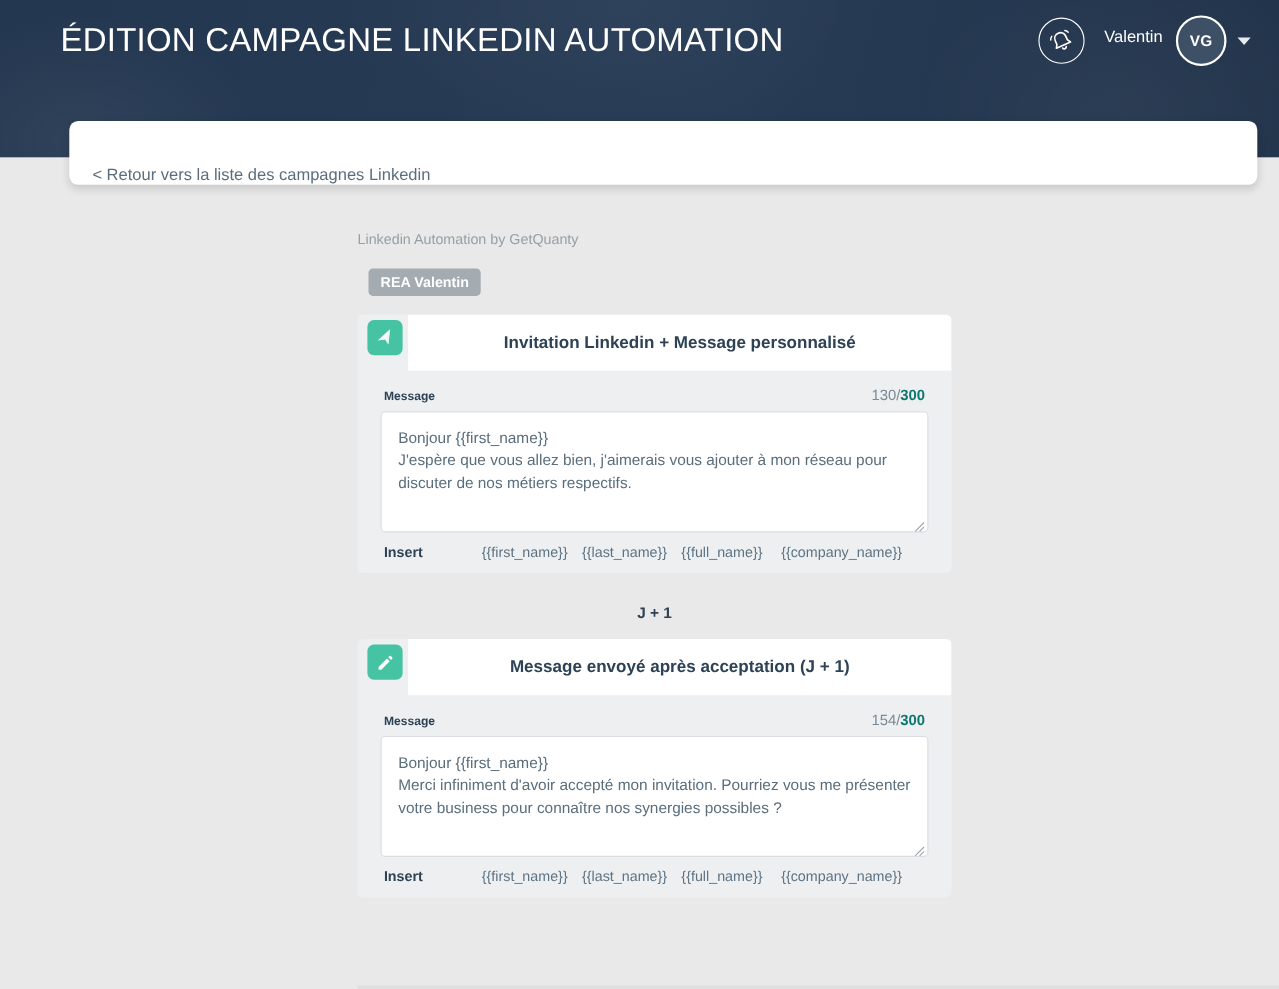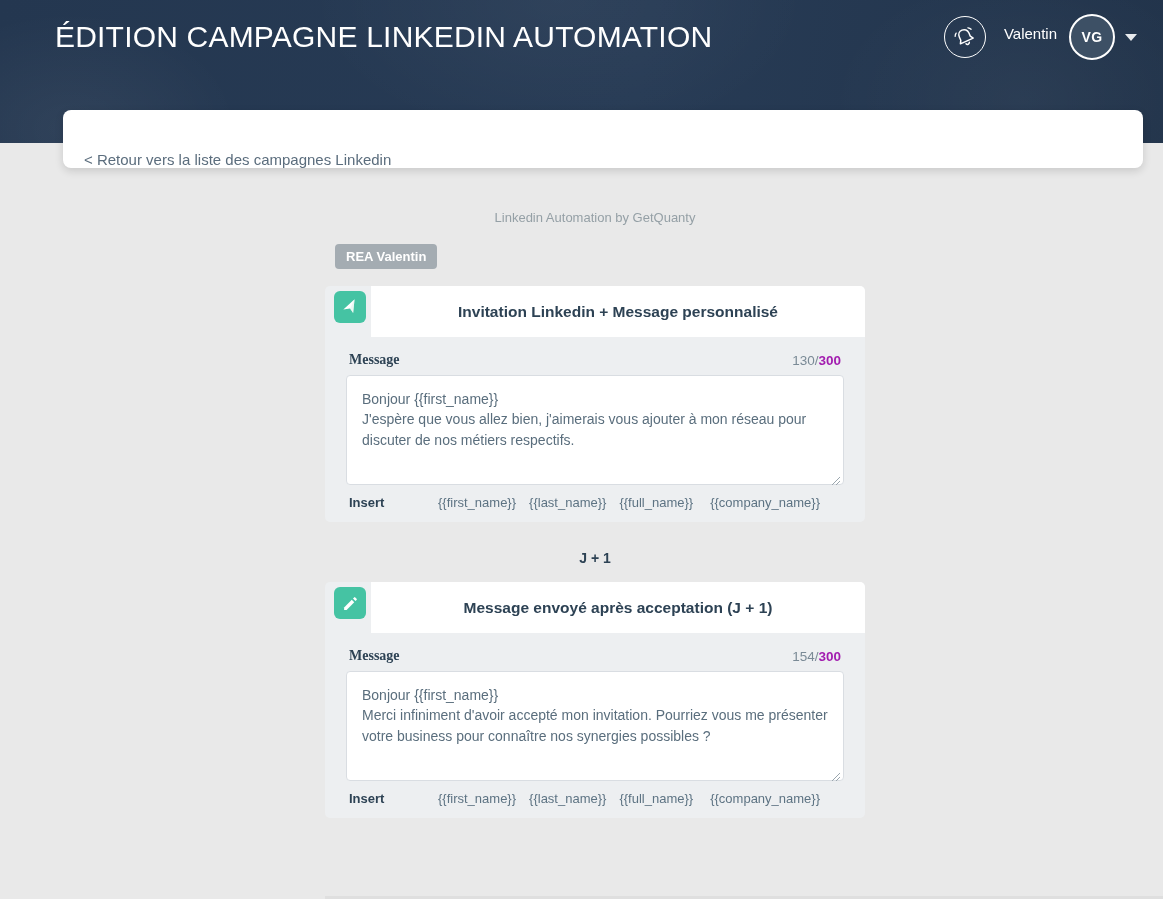--- a/index.html
+++ b/index.html
@@ -51,21 +51,21 @@
   .back-bar{
     position:absolute;top:110px;left:55px;width:1080px;height:58px;
     background:#ffffff;border-radius:8px;
     box-shadow:0 3px 8px rgba(0,0,0,0.14);
     display:flex;align-items:flex-end;box-sizing:border-box;padding-left:21px;margin-left:8px;
   }
   .back-link{color:#5b6d7d;font-size:15px;cursor:pointer;text-decoration:none;}
   
   .main-col{position:absolute;top:210px;left:325px;width:540px;}
   .campaign-subtitle{
-    text-align:center;color:#95a0a6;font-size:13px;margin-bottom:13px;
+    color:#95a0a6;font-size:13px;margin-bottom:13px;
   }
   .contacts-label{color:#95a0a6;font-size:13px;margin-left:10px;}
   .contacts-tag{
     display:inline-block;margin:6px 0 0 10px;padding:5px 11px;
     background:#a4acb2;color:#ffffff;font-size:13px;font-weight:bold;
     border-radius:4px;cursor:pointer;
   }
   
   .step-card{
     background:#edeff1;border-radius:5px;overflow:hidden;margin-top:17px;
@@ -79,23 +79,23 @@
   .card-title-bar{
     flex:1;margin-left:5px;background:#ffffff;height:51px;
     display:flex;align-items:center;justify-content:center;
   }
   .card-title{color:#2d4254;font-size:15.5px;font-weight:bold;}
   .card-body{padding:0 21px;}
   .msg-row{
     display:flex;justify-content:space-between;align-items:flex-end;
     margin-top:15px;padding:0 3px;
   }
-  .msg-label{color:#2d4254;font-size:14px;font-weight:bold;font-family:Liberation Serif, serif;}
+  .msg-label{color:#2d4254;font-size:11px;font-weight:bold;}
   .char-counter{font-size:13.5px;color:#7a8a96;}
-  .char-counter .max{color:#a21caf;font-weight:bold;}
+  .char-counter .max{color:#0f766e;font-weight:bold;}
   .msg-box-wrap{position:relative;margin-top:7px;}
   .msg-box{
     width:100%;height:110px;box-sizing:border-box;resize:none;
     background:#ffffff;border:1px solid #d9dde2;border-radius:4px;
     padding:13px 15px;color:#5a6e7d;font-size:14px;line-height:1.45;
     font-family:"Liberation Sans",sans-serif;outline:none;display:block;
   }
   .resize-handle{
     position:absolute;right:3px;bottom:3px;width:10px;height:10px;
     cursor:nwse-resize;

